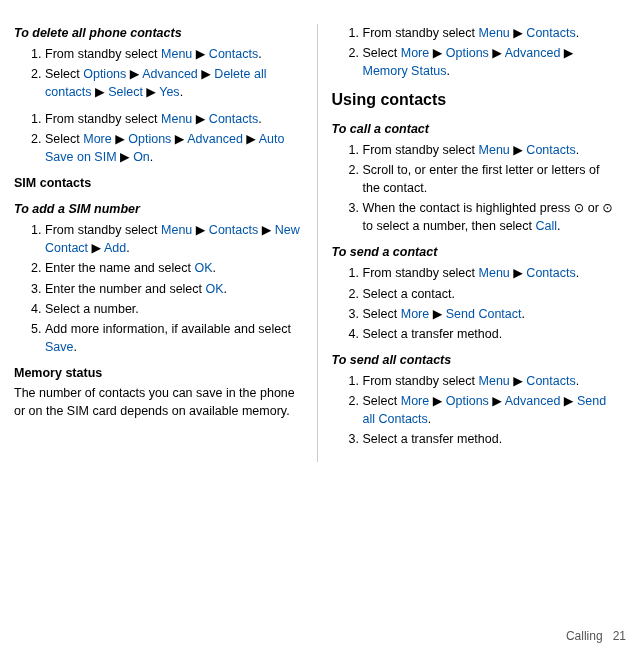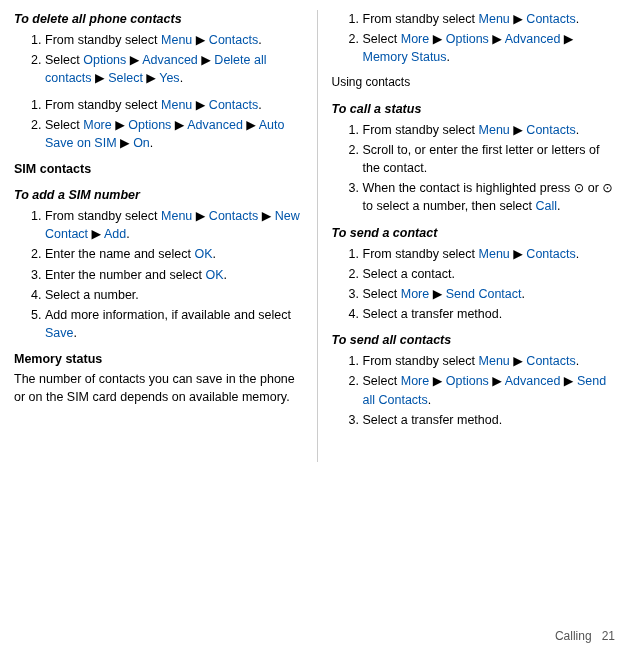--- a/index.html
+++ b/index.html
@@ -10,21 +10,21 @@
       font-size: 12.5px;
       line-height: 1.45;
       color: #000;
       background: #fff;
       overflow: hidden;
     }
     .page {
       display: flex;
       width: 634px;
       height: 472px;
-      padding: 10px 0 10px 0;
+      padding: 24px 0 10px 0;
     }
     .col {
       flex: 1;
       padding: 0 12px;
     }
     .col-left {
       border-right: 1px solid #ccc;
       padding-left: 14px;
       padding-right: 14px;
     }
@@ -35,22 +35,22 @@
     .section {
       margin-bottom: 8px;
     }
     .section-title {
       font-style: italic;
       font-weight: bold;
       font-size: 12.5px;
       margin-bottom: 3px;
     }
     .section-heading {
-      font-size: 12px;
-      font-weight: normal;
+      font-size: 16px;
+      font-weight: bold;
       margin-bottom: 4px;
       margin-top: 4px;
     }
     .section-subheading {
       font-weight: bold;
       font-size: 12.5px;
       margin-bottom: 2px;
     }
     p {
       margin-bottom: 4px;
@@ -63,21 +63,21 @@
     ol li {
       font-size: 12.5px;
       margin-bottom: 2px;
     }
     .highlight {
       color: #0055aa;
     }
     .footer {
       position: absolute;
       bottom: 8px;
-      right: 19px;
+      right: 8px;
       font-size: 12px;
       color: #555;
     }
   </style>
 </head>
 <body>
 
 <div class="page">
 
   <div class="col col-left">
@@ -126,21 +126,21 @@
         <li>From standby select <span class="highlight">Menu</span> ▶ <span class="highlight">Contacts</span>.</li>
         <li>Select <span class="highlight">More</span> ▶ <span class="highlight">Options</span> ▶ <span class="highlight">Advanced</span> ▶ <span class="highlight">Memory Status</span>.</li>
       </ol>
     </div>
 
     <div class="section">
       <div class="section-heading">Using contacts</div>
     </div>
 
     <div class="section">
-      <div class="section-title">To call a status</div>
+      <div class="section-title">To call a contact</div>
       <ol>
         <li>From standby select <span class="highlight">Menu</span> ▶ <span class="highlight">Contacts</span>.</li>
         <li>Scroll to, or enter the first letter or letters of the contact.</li>
         <li>When the contact is highlighted press ⊙ or ⊙ to select a number, then select <span class="highlight">Call</span>.</li>
       </ol>
     </div>
 
     <div class="section">
       <div class="section-title">To send a contact</div>
       <ol>

